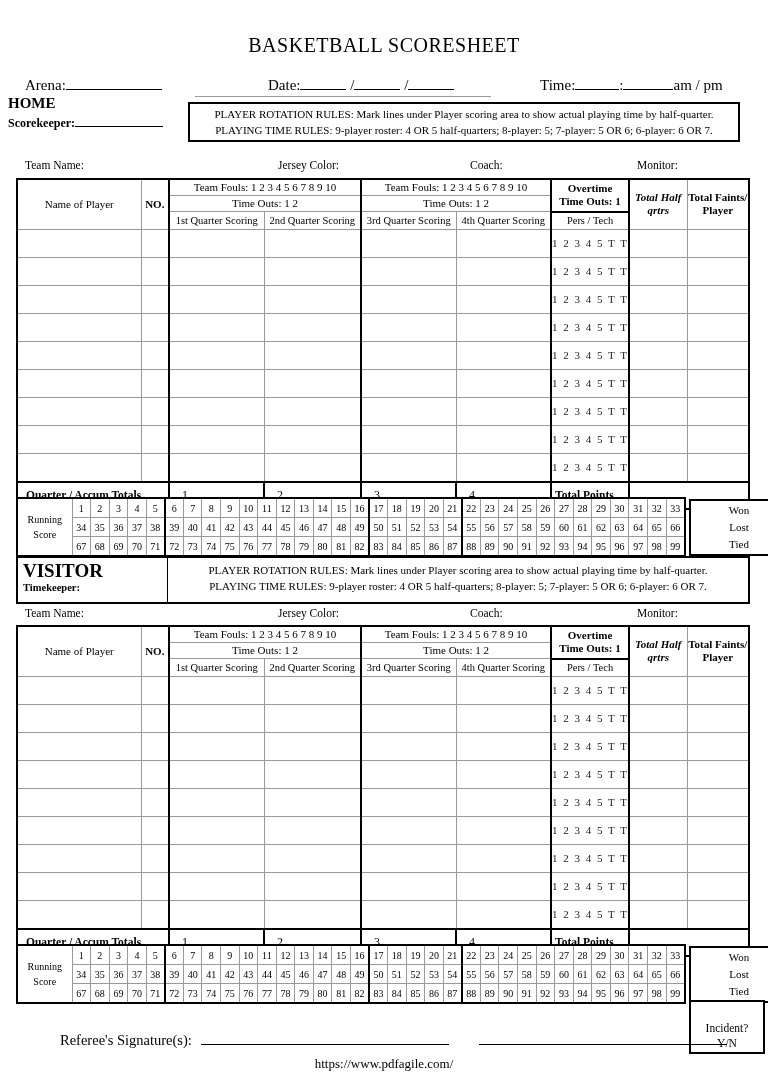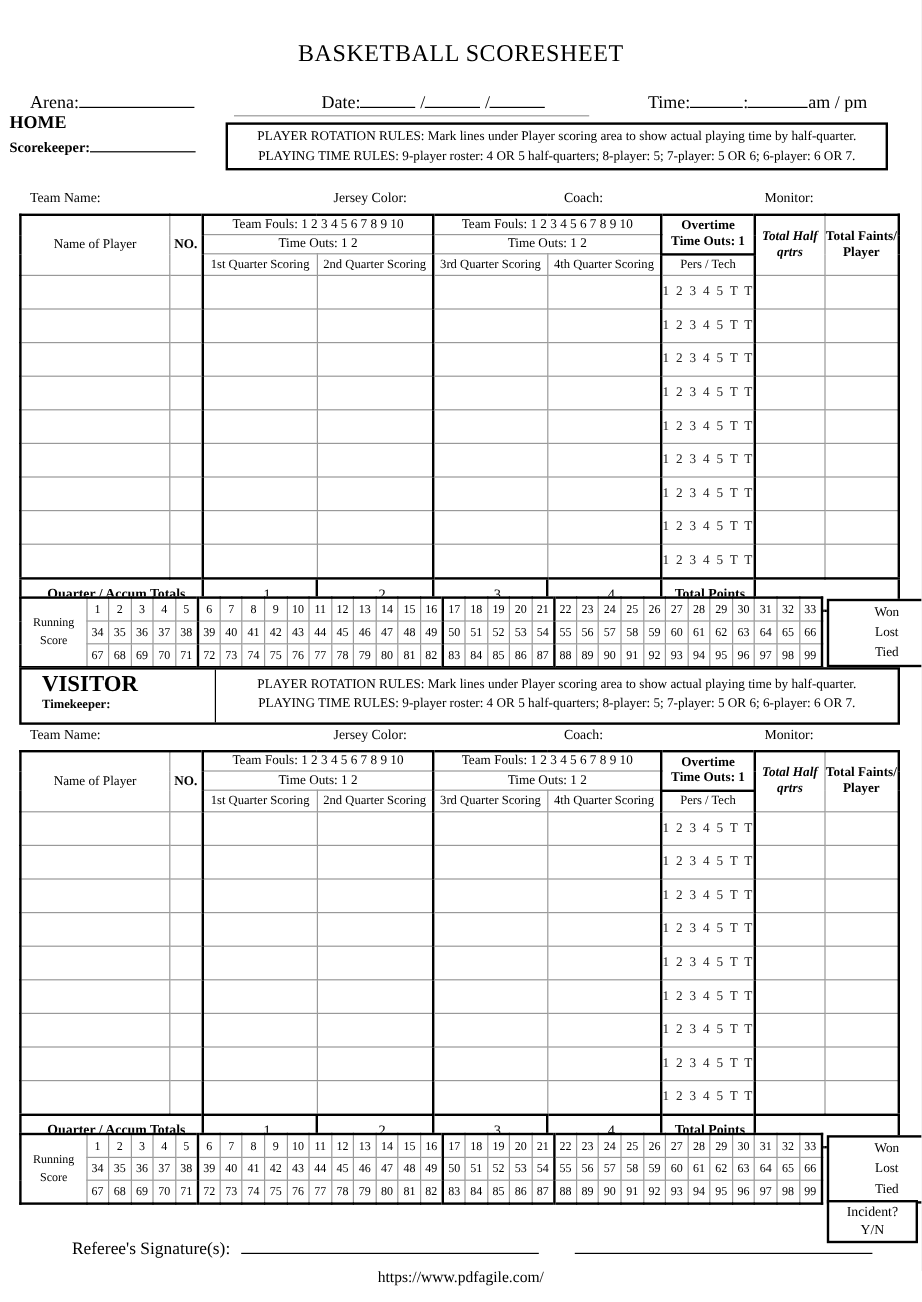--- a/index.html
+++ b/index.html
@@ -29,36 +29,36 @@
   .tkb{border-bottom:2px solid #000 !important;}
   tr.h1 td,tr.h2 td{height:15px;font-size:11px;}
   tr.h3 td{height:16px;font-size:10.5px;}
   td.c-name{font-size:12.5px;font-weight:normal;}
   td.c-no{font-size:11.5px;font-weight:bold;margin-top:40px;}
   td.ot{font-weight:bold;font-size:11px;line-height:13px;}
   td.c-half{font-size:12px;font-weight:bold;line-height:14px;padding:0 1px;font-style:italic;}
   td.c-faints{font-size:11.5px;font-weight:bold;line-height:13px;padding:0 2px;}
   tr.prow td{height:27px;}
   td.fouls{font-size:10px;letter-spacing:1.5px;text-align:left;padding-left:3px;color:#222;white-space:nowrap;}
-  tr.totals td{height:25px;border-top:2px solid #000;text-align:center;font-size:11.5px;padding-left:8px;margin-top:30px;}
+  tr.totals td{height:25px;border-top:2px solid #000;text-align:left;font-size:11.5px;padding-left:8px;margin-top:30px;}
   tr.totals td.qn{font-size:12px;padding-left:12px;font-weight:normal;}
 
   table.run{border-collapse:collapse;table-layout:fixed;width:670px;border:2px solid #000;background:#fff;}
   table.run td{border:1px solid #999;padding:0;height:18px;text-align:center;font-size:10px;overflow:hidden;}
   td.rlabel{font-size:11.5px;line-height:15px;}
 
   .wlt{width:72px;height:52px;border:2px solid #000;text-align:center;font-size:11px;line-height:17px;padding-top:1px;background:#fff;padding-left:12px;}
   .vstrip{top:556px;left:16px;width:730px;height:44px;border:2px solid #000;display:flex;background:#fff;}
-  .vstrip .vleft{width:150px;border-right:1px solid #000;padding:2px 0 0 5px;box-sizing:border-box;margin-left:12px;}
+  .vstrip .vleft{width:150px;border-right:1px solid #000;padding:2px 0 0 5px;box-sizing:border-box;}
   .vstrip .vname{font-size:19px;font-weight:bold;line-height:22px;}
   .vstrip .vofficial{font-size:10.5px;font-weight:bold;}
   .vstrip .vrules{flex:1;text-align:center;font-size:11px;line-height:16px;padding-top:4px;white-space:nowrap;overflow:hidden;}
 
   .incident{left:689px;top:1000px;width:72px;height:31px;border:2px solid #000;text-align:center;
-            font-size:11.5px;line-height:15px;padding-top:1px;background:#fff;}
+            font-size:11.5px;line-height:15px;padding-top:19px;background:#fff;}
   .referee{top:1031px;left:60px;font-size:14.5px;white-space:nowrap;}
   .url{top:1056px;left:0;width:100%;text-align:center;font-size:13px;}
 </style>
 </head>
 <body>
 
 <div class="page">
 
   <div class="abs title">BASKETBALL SCORESHEET</div>
 

